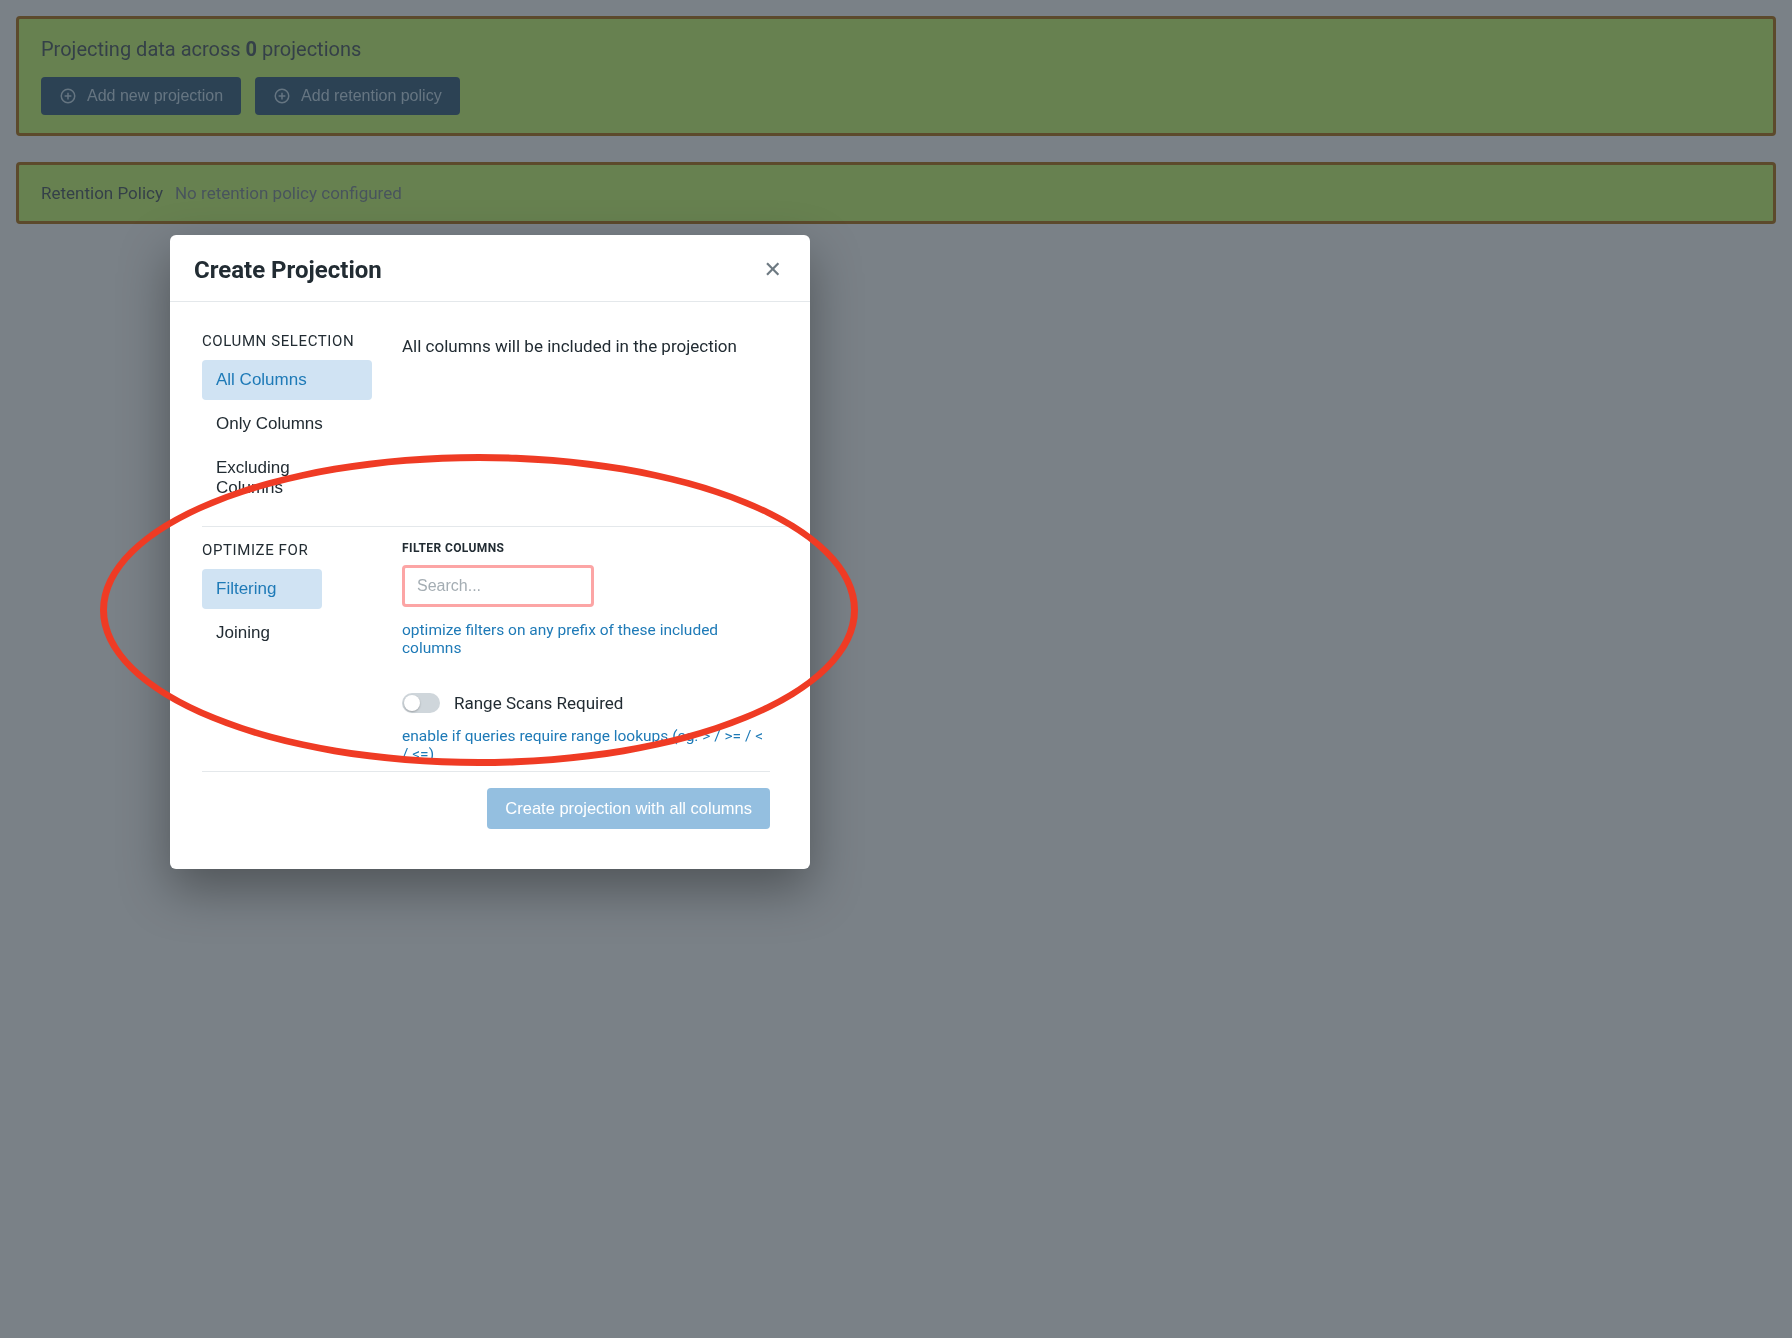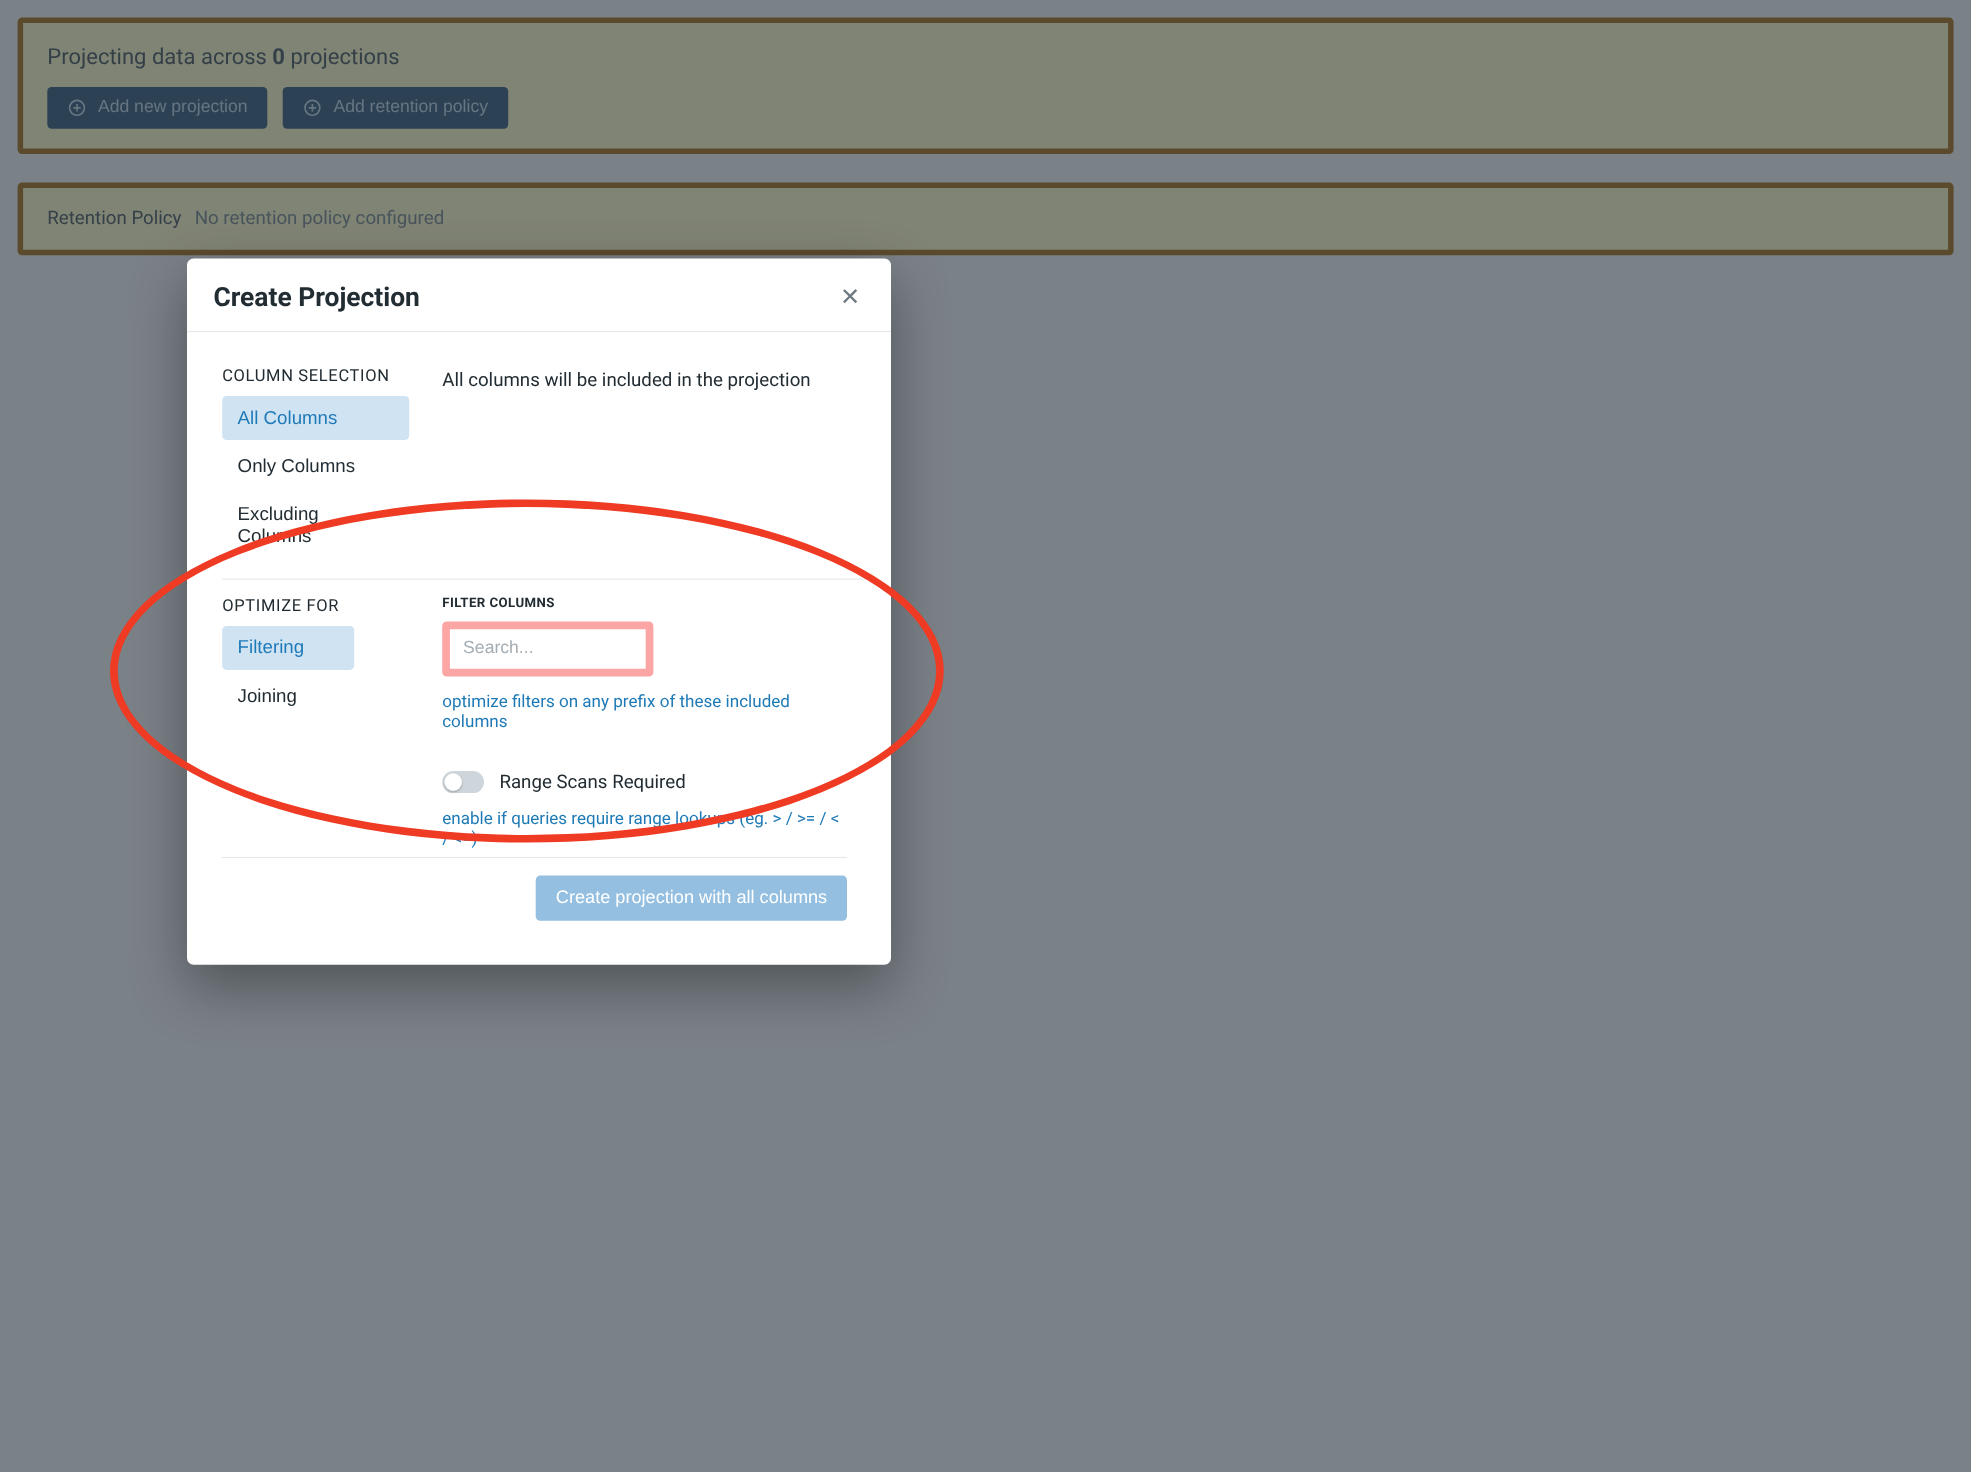--- a/index.html
+++ b/index.html
@@ -9,22 +9,22 @@
     background: #eef1f3;
     color: #222c33;
     font-size: 16px;
     position: relative;
     min-height: 1338px;
   }
   .page {
     padding: 16px;
   }
   .card {
-    background: #fef9c3;
-    border: 5px solid #a16207;
+    background: #bef264;
+    border: 3px solid #a16207;
     border-radius: 4px;
     padding: 18px 22px;
     margin-bottom: 26px;
   }
   .projecting-header {
     font-size: 20px;
     color: #394750;
     margin-bottom: 16px;
   }
   .projecting-header b { font-weight: 700; }
@@ -120,21 +120,21 @@
   .desc-text { font-size: 17px; color: #222c33; line-height: 1.45; }
   .sub-heading {
     font-size: 12px;
     font-weight: 700;
     letter-spacing: 0.4px;
     margin-bottom: 10px;
   }
   .search-input {
     width: 192px;
     padding: 9px 12px;
-    border: 7px solid #fca5a5;
+    border: 3px solid #fca5a5;
     border-radius: 4px;
     font-size: 16px;
     color: #222c33;
   }
   .search-input::placeholder { color: #a4adb3; }
   .help-text {
     font-size: 15.5px;
     color: #1e7ab7;
     margin-top: 14px;
   }

